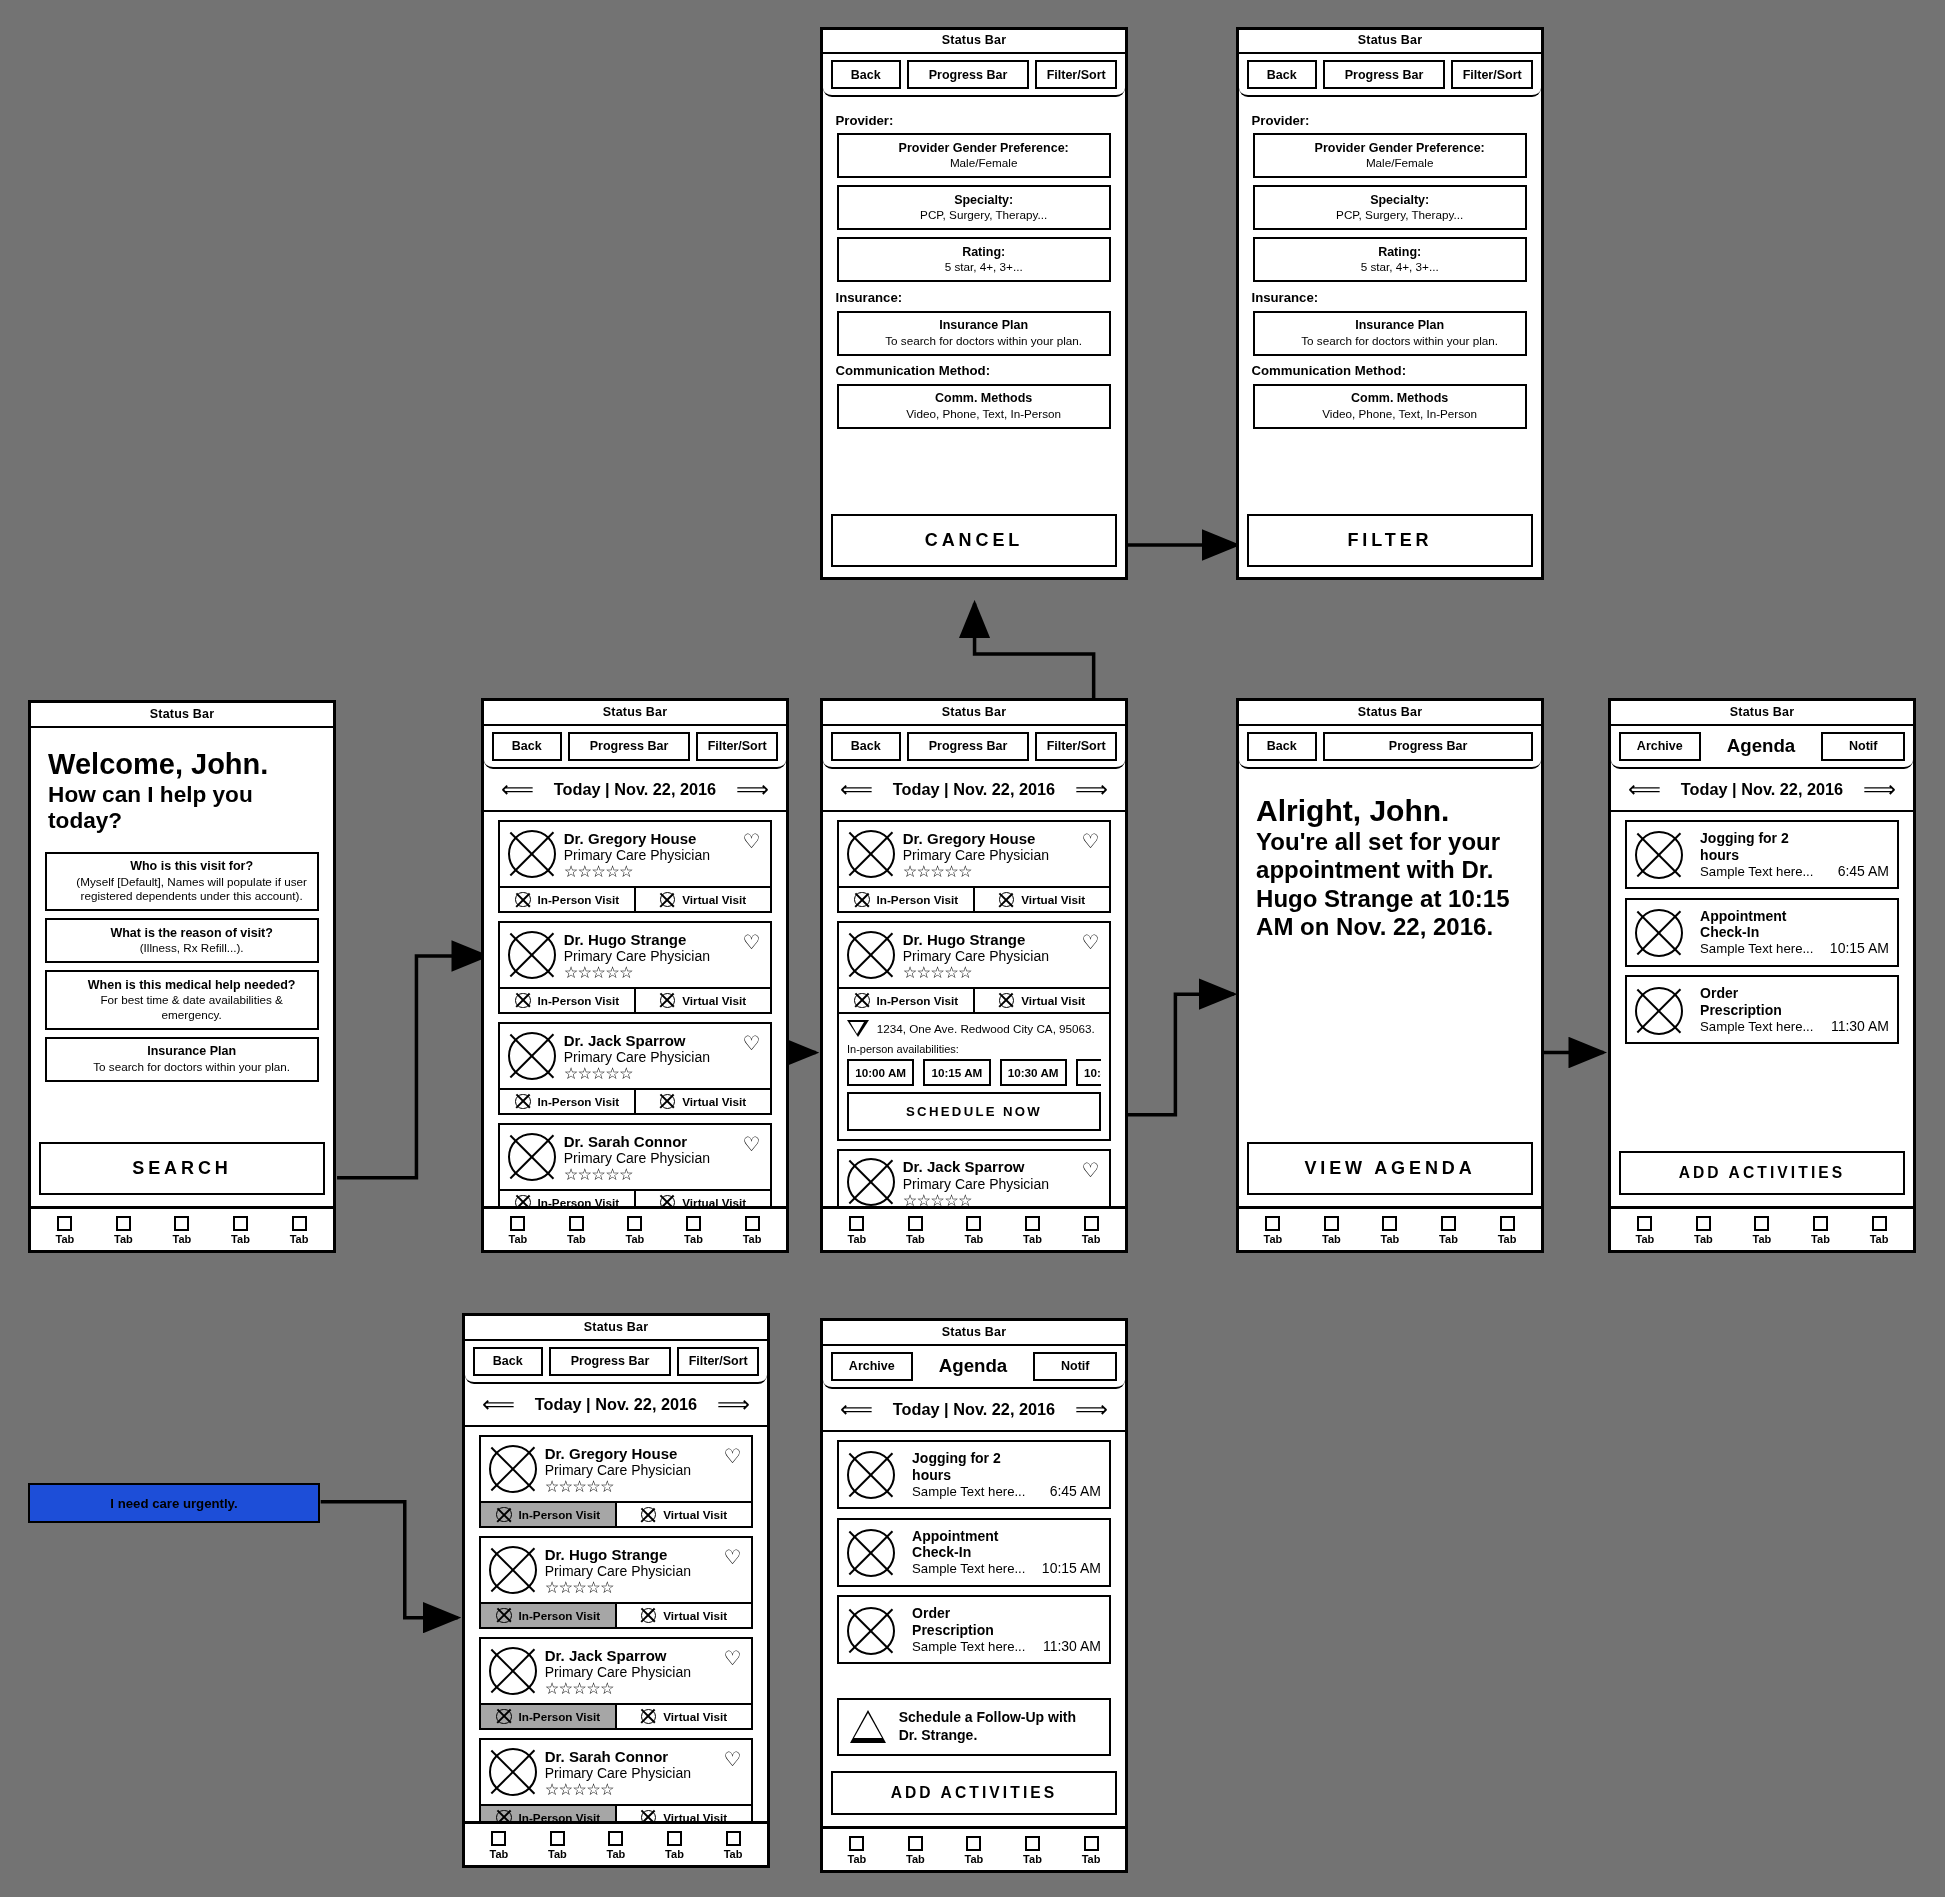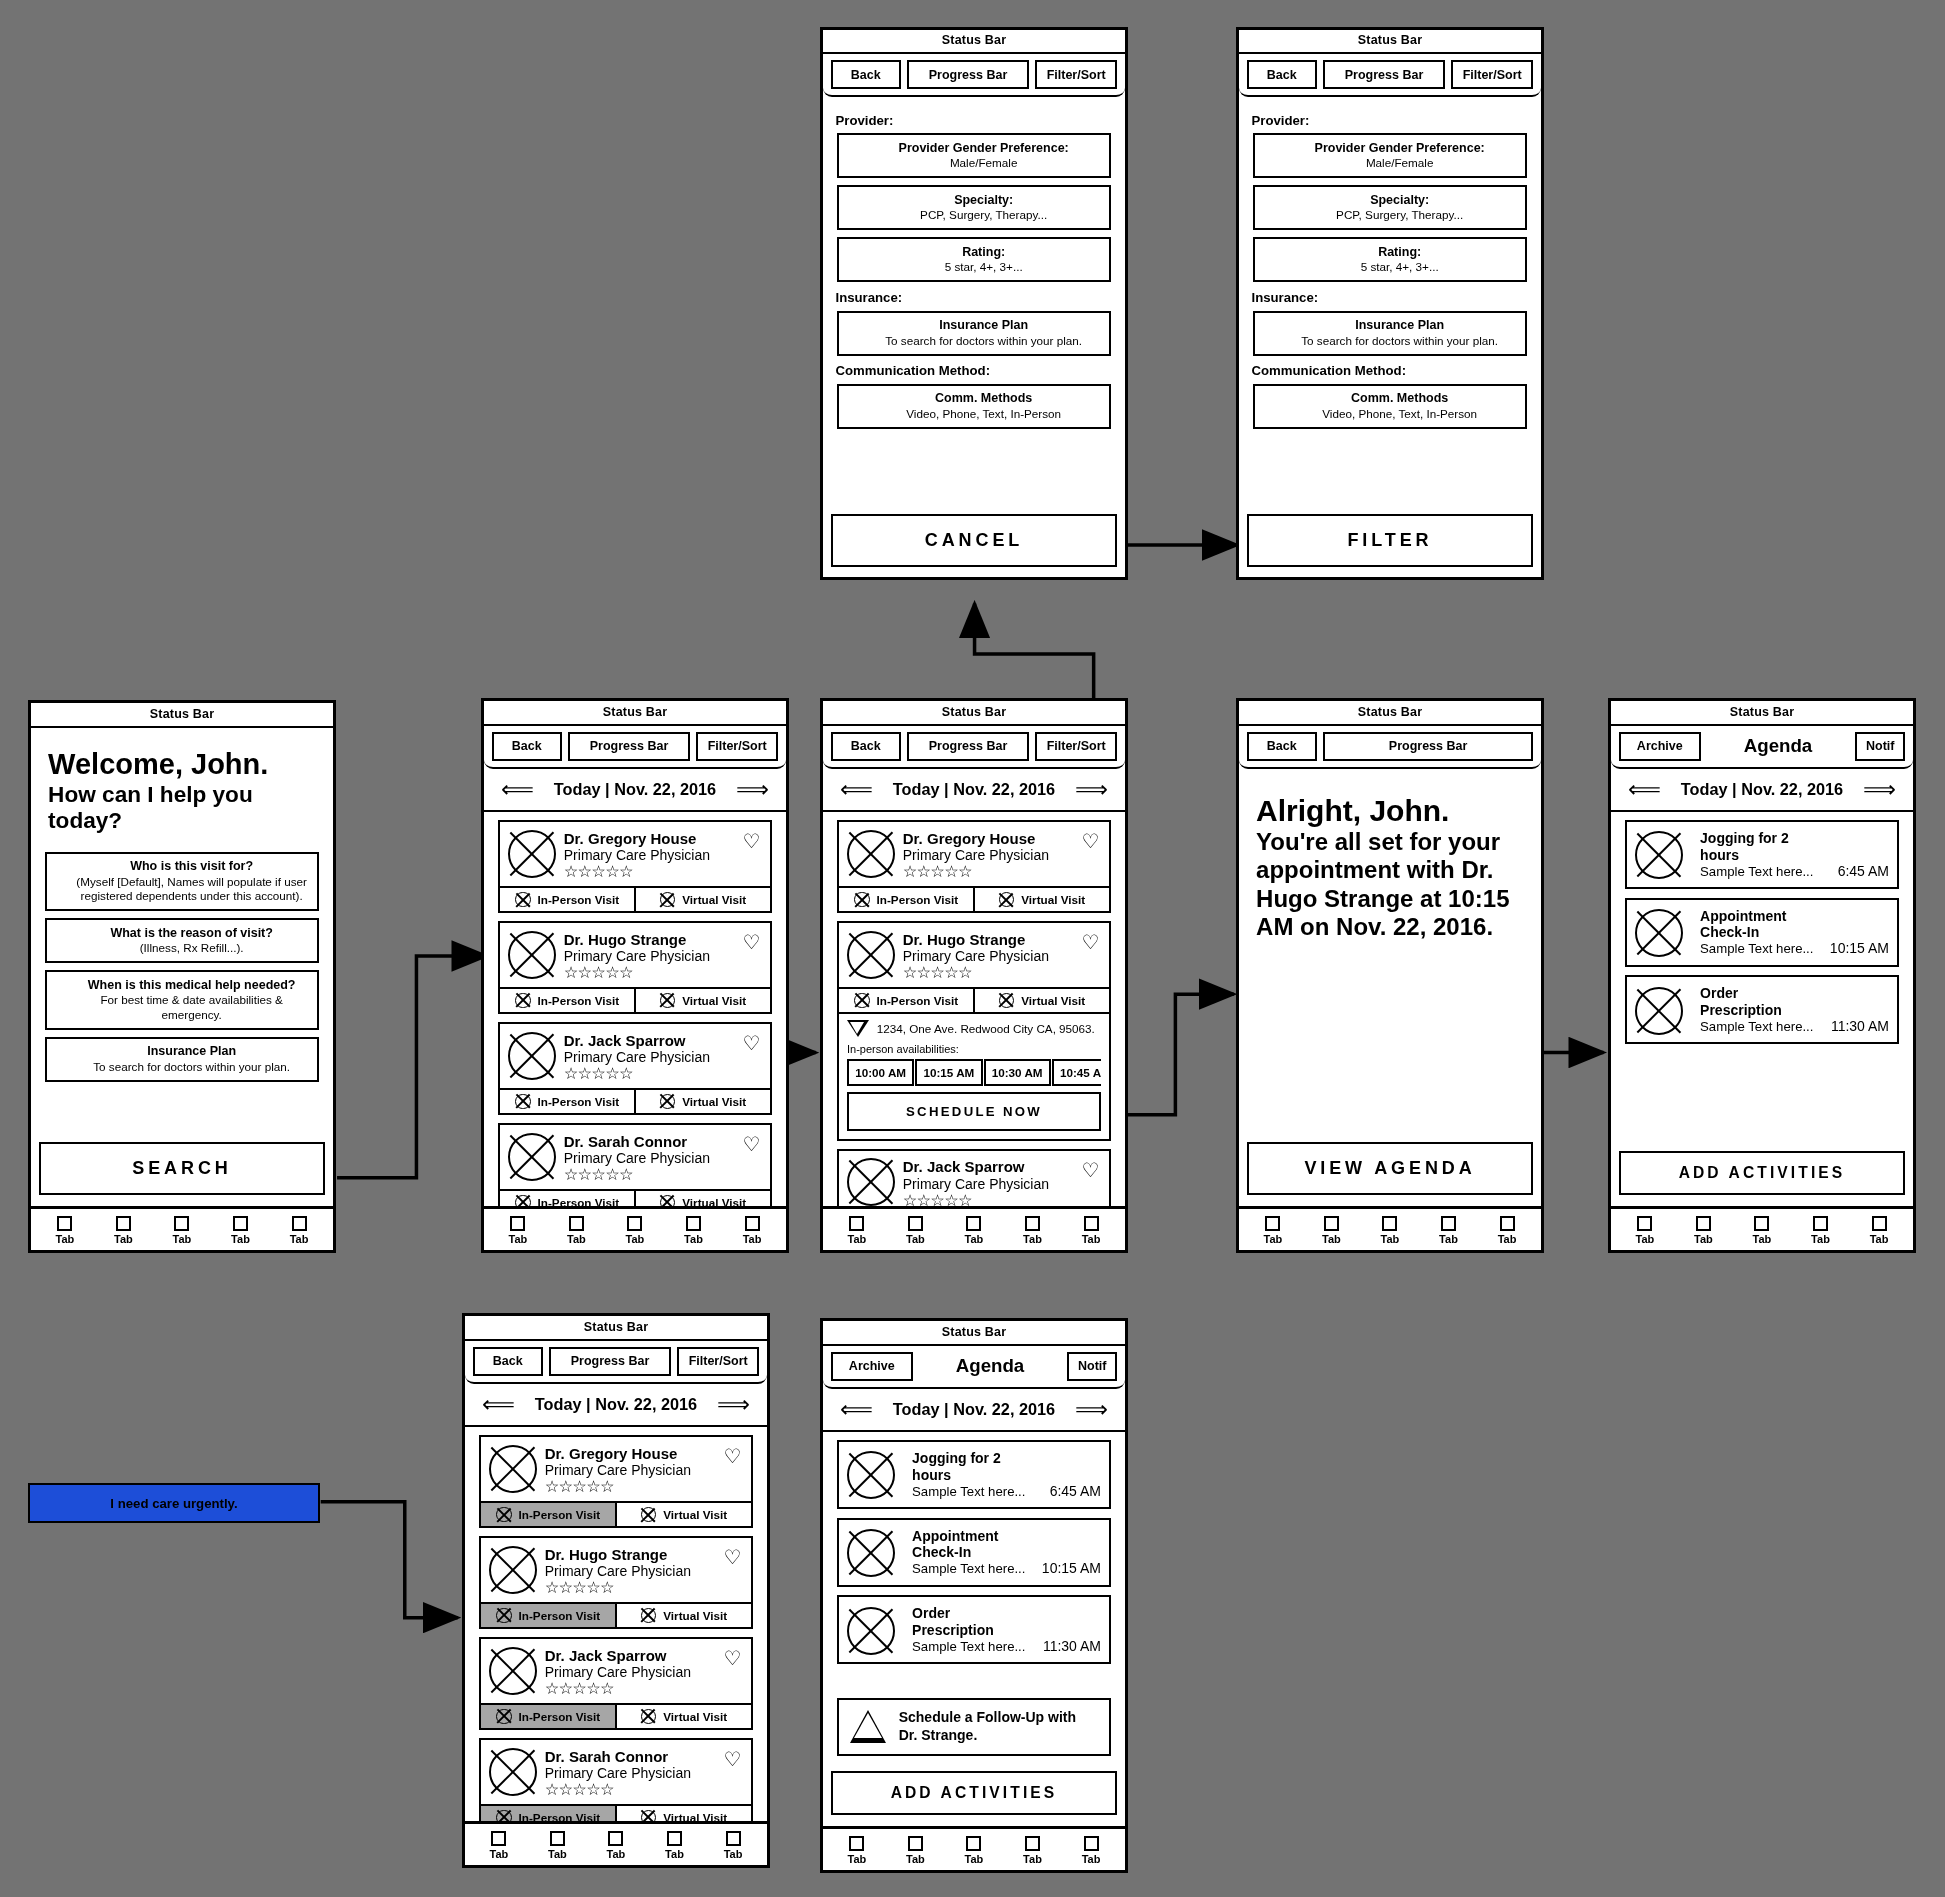--- a/index.html
+++ b/index.html
@@ -43,21 +43,21 @@
     font-size: 12.5px;
     font-weight: bold;
     text-align: center;
     padding: 5.4px 3.1px;
     white-space: nowrap;
   }
   .navbtn.back { width: 70px; }
   .navbtn.progress { flex: 1; }
   .navbtn.filtersort { width: 82px; }
   .navbtn.archive { width: 82px; }
-  .navbtn.notif { width: 50px; }
+  .navbtn.notif { width: 84px; }
   .navtitle { flex: 1; text-align: center; font-size: 18.7px; font-weight: bold; }
 
   .datebar {
     flex: 0 0 auto;
     border-bottom: 2.3px solid #000;
     display: flex;
     align-items: center;
     justify-content: space-between;
     padding: 9.3px 17px;
   }
@@ -136,21 +136,21 @@
   .xcirc::after  { transform: translate(-50%,-50%) rotate(-45deg); }
 
   
   .avail { border-top: 2.3px solid #000; padding: 6.2px 7.8px 7.8px; }
   .addr { display: flex; align-items: center; gap: 7.8px; font-size: 11.7px; }
   .tri-down { width: 0; height: 0; border-left: 11px solid transparent; border-right: 11px solid transparent;
               border-top: 17px solid #000; position: relative; }
   .tri-down::after { content: ""; position: absolute; left: -7.8px; top: -15.6px; width: 0; height: 0;
               border-left: 7.8px solid transparent; border-right: 7.8px solid transparent; border-top: 12.5px solid #fff; }
   .availlbl { font-size: 11px; margin: 5.4px 0 4.7px; }
-  .slots { display: flex; gap: 1px; overflow: hidden; }
+  .slots { display: flex; gap: 9px; overflow: hidden; }
   .slot { border: 2.3px solid #000; font-size: 11.7px; font-weight: bold; padding: 4.7px 6.2px; white-space: nowrap; }
   .schednow { border: 2.3px solid #000; text-align: center; font-size: 13.2px; font-weight: bold;
               letter-spacing: 2.3px; padding: 10px 0; margin-top: 6.2px; }
 
   
   .acard { border: 2.3px solid #000; margin: 0 6.2px 8.6px; display: flex; align-items: flex-end;
            padding: 7.8px 7.8px; gap: 9.3px; }
   .ainfo { flex: 1 1 auto; min-width: 0; }
   .atitle { font-size: 14px; font-weight: bold; line-height: 1.2; }
   .asub { font-size: 13.2px; line-height: 1.2; }

